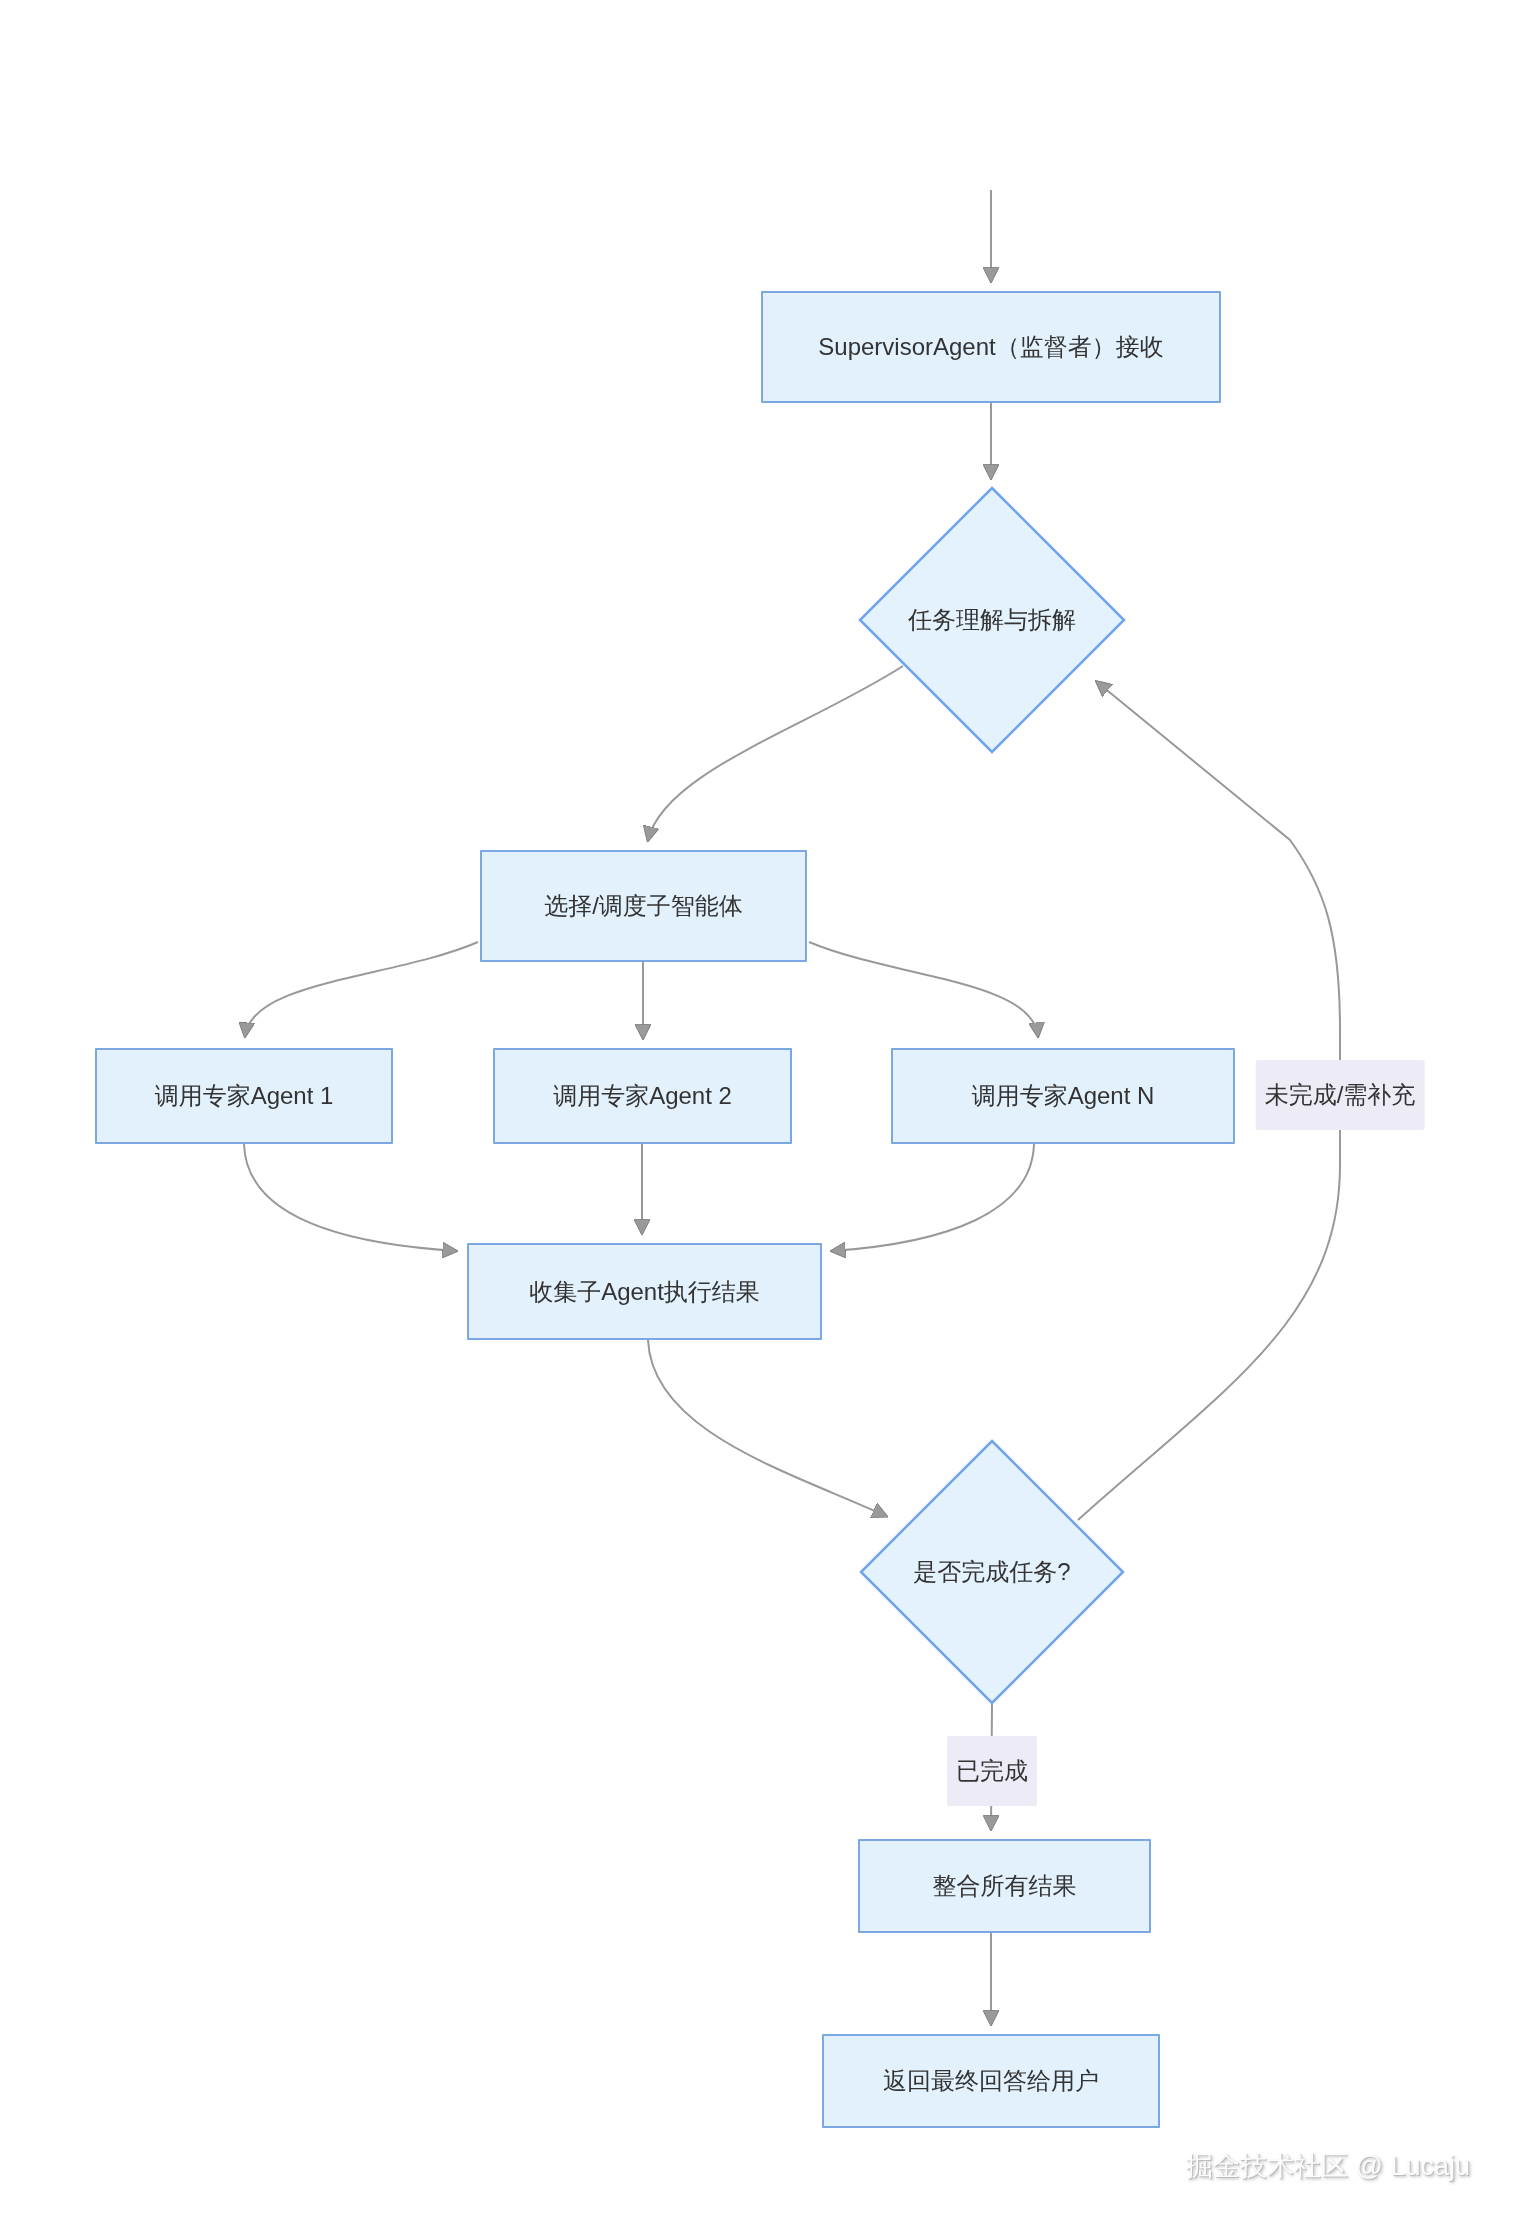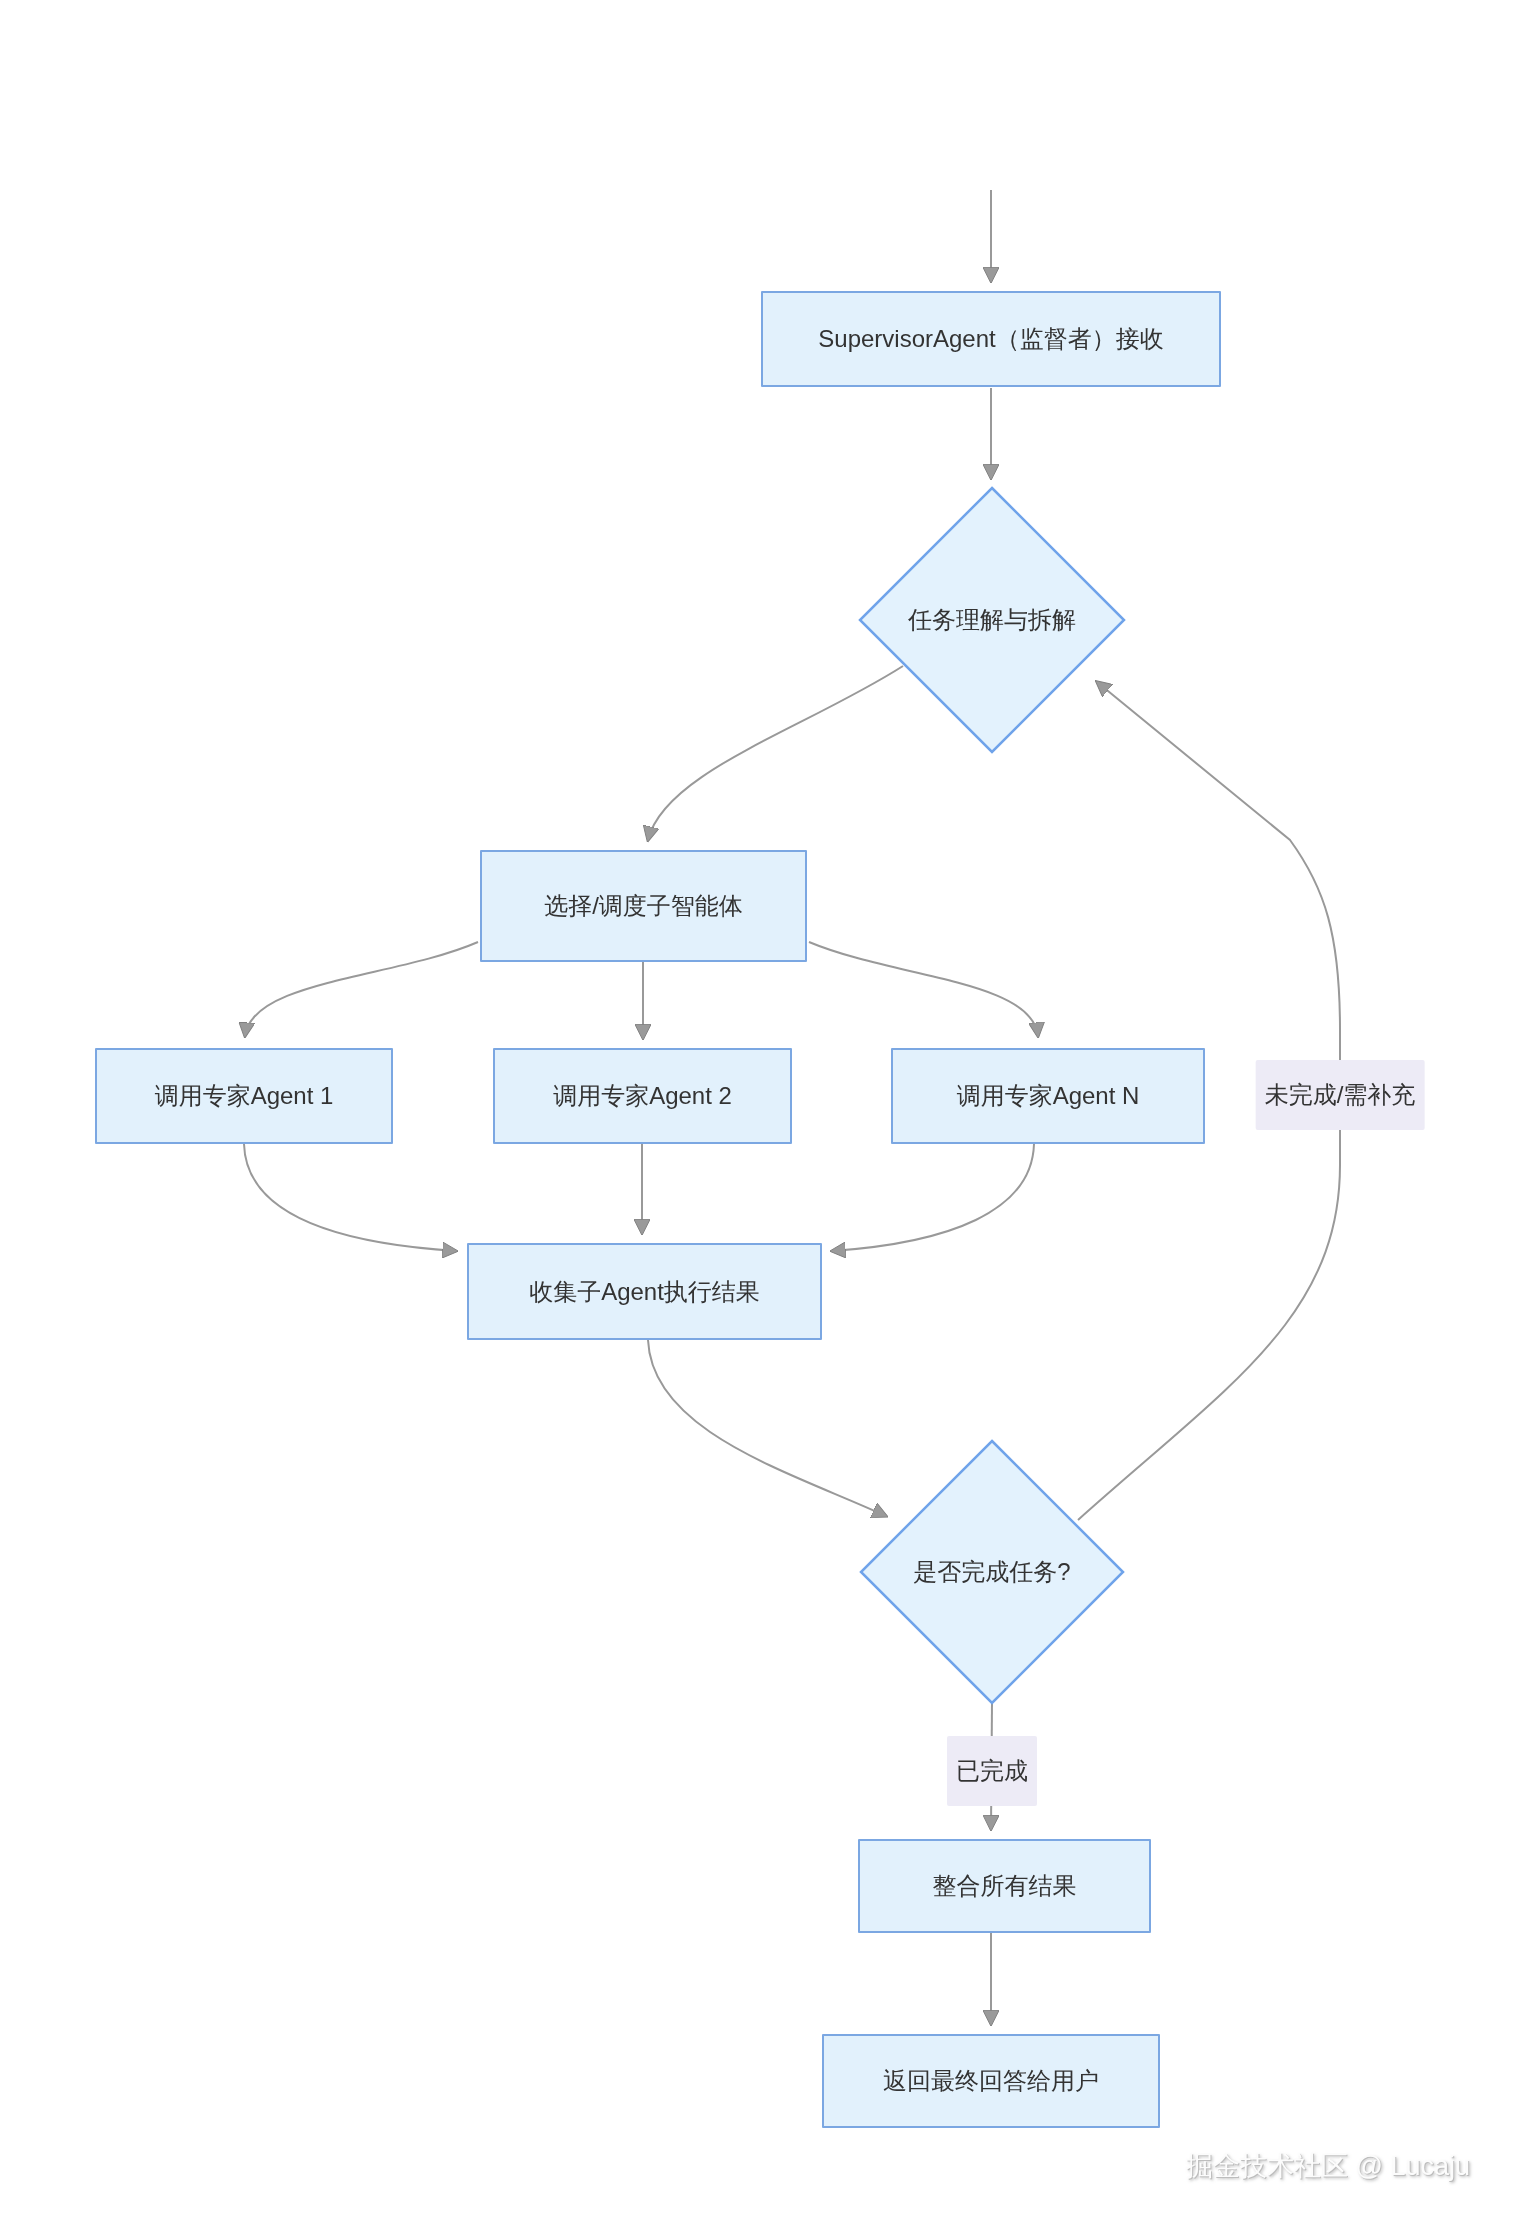--- a/index.html
+++ b/index.html
@@ -53,31 +53,31 @@
     <path class="edge" d="M648,1340 C652,1432 790,1472 886,1516" marker-end="url(#arrow)"></path>
     <path class="edge" d="M1078,1520 C1225,1388 1340,1318 1340,1165 L1340,1030 C1340,935 1325,888 1290,840 L1097,682" marker-end="url(#arrow)"></path>
     <path class="edge" d="M992,1703 L991,1829" marker-end="url(#arrow)"></path>
     <path class="edge" d="M991,1933 L991,2024" marker-end="url(#arrow)"></path>
 
     <polygon class="diamond" points="992,488 1124,620 992,752 860,620"></polygon>
     <polygon class="diamond" points="992,1441 1123,1572 992,1703 861,1572"></polygon>
   </svg>
 
 
-  <div class="node" style="left:761px;top:291px;width:460px;height:96px;">SupervisorAgent（监督者）接收</div>
+  <div class="node" style="left:761px;top:291px;width:460px;height:112px;">SupervisorAgent（监督者）接收</div>
 
   <div class="diamond-label" style="left:992px;top:620px;">任务理解与拆解</div>
 
   <div class="node" style="left:480px;top:850px;width:327px;height:112px;">选择/调度子智能体</div>
 
   <div class="node" style="left:95px;top:1048px;width:298px;height:96px;">调用专家Agent 1</div>
 
   <div class="node" style="left:493px;top:1048px;width:299px;height:96px;">调用专家Agent 2</div>
 
-  <div class="node" style="left:891px;top:1048px;width:314px;height:96px;">调用专家Agent N</div>
+  <div class="node" style="left:891px;top:1048px;width:344px;height:96px;">调用专家Agent N</div>
 
   <div class="node" style="left:467px;top:1243px;width:355px;height:97px;">收集子Agent执行结果</div>
 
   <div class="diamond-label" style="left:992px;top:1572px;">是否完成任务?</div>
 
   <div class="edge-label" style="left:992px;top:1771px;">已完成</div>
 
   <div class="edge-label" style="left:1340px;top:1095px;">未完成/需补充</div>
 
   <div class="node" style="left:858px;top:1839px;width:293px;height:94px;">整合所有结果</div>

